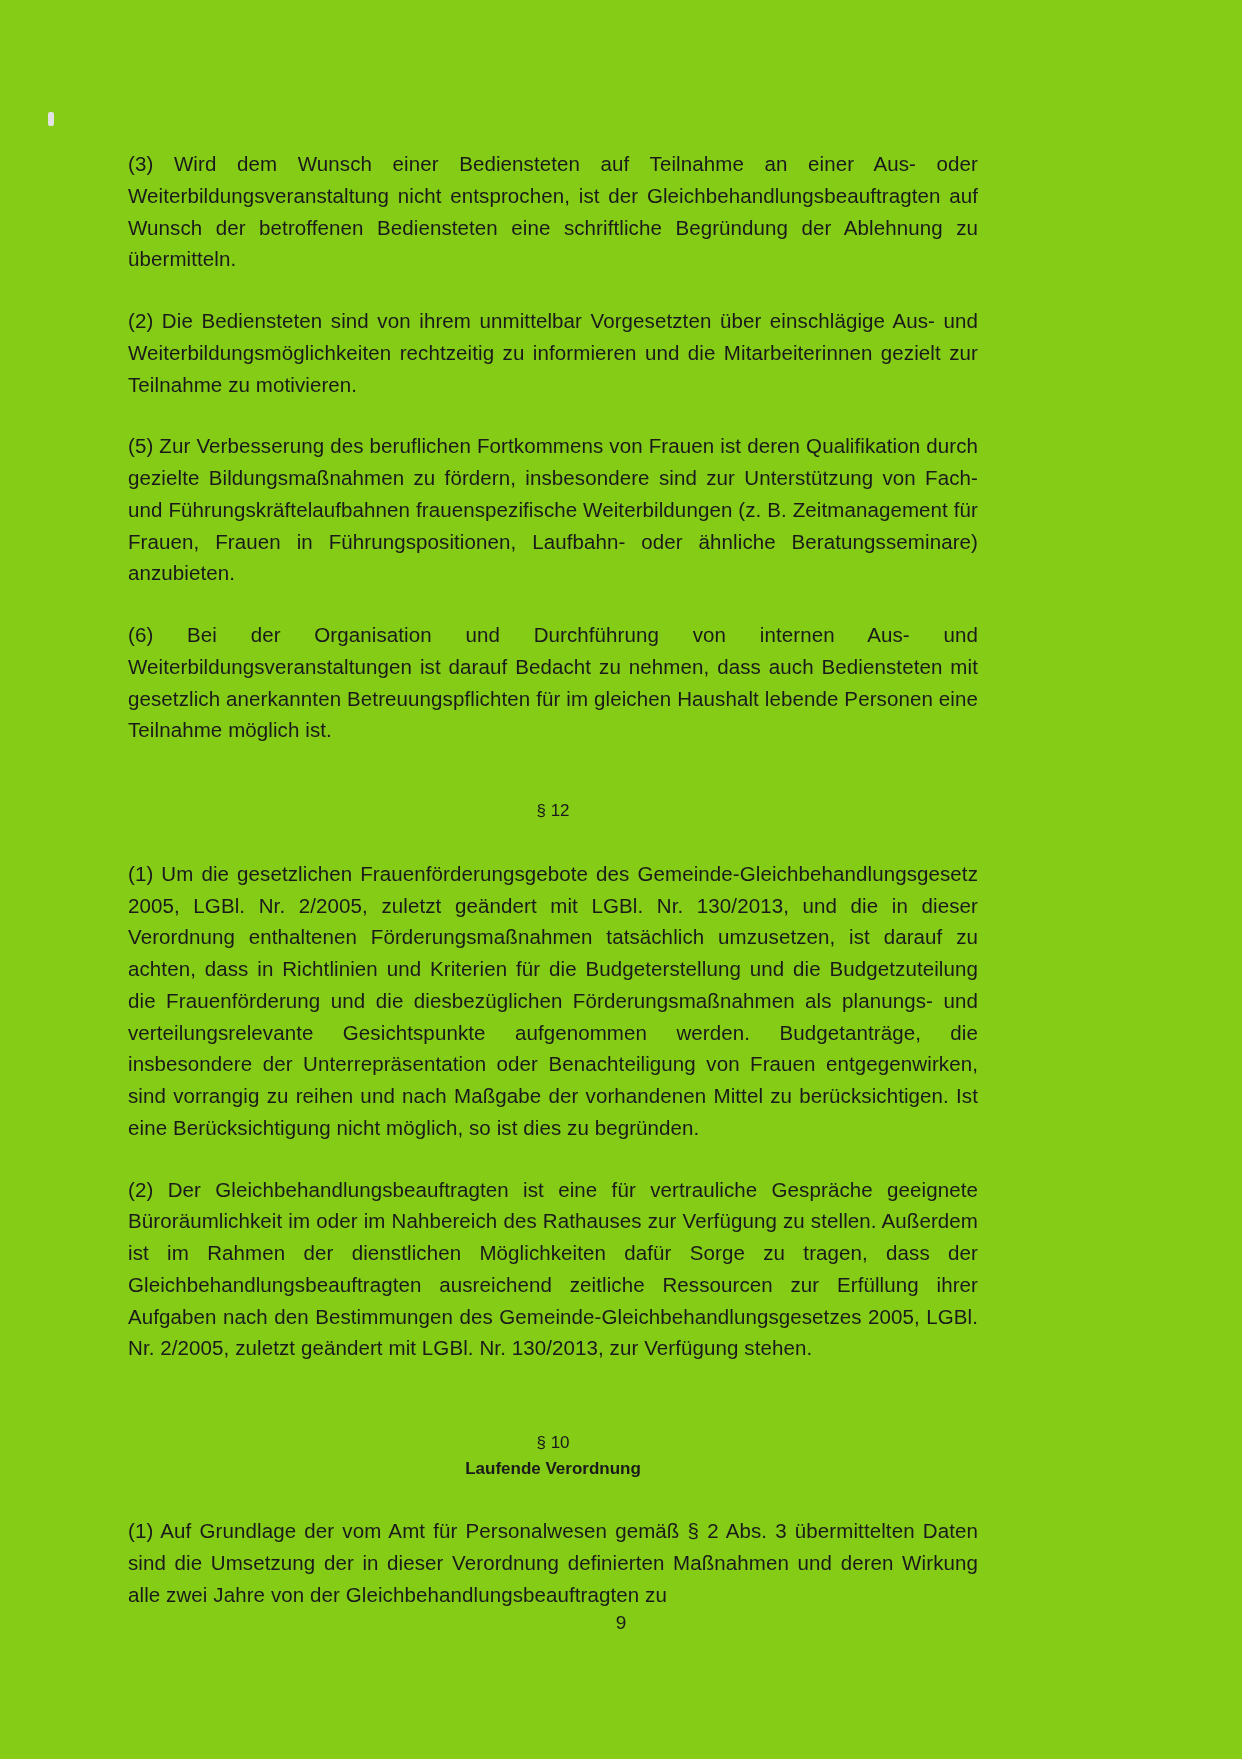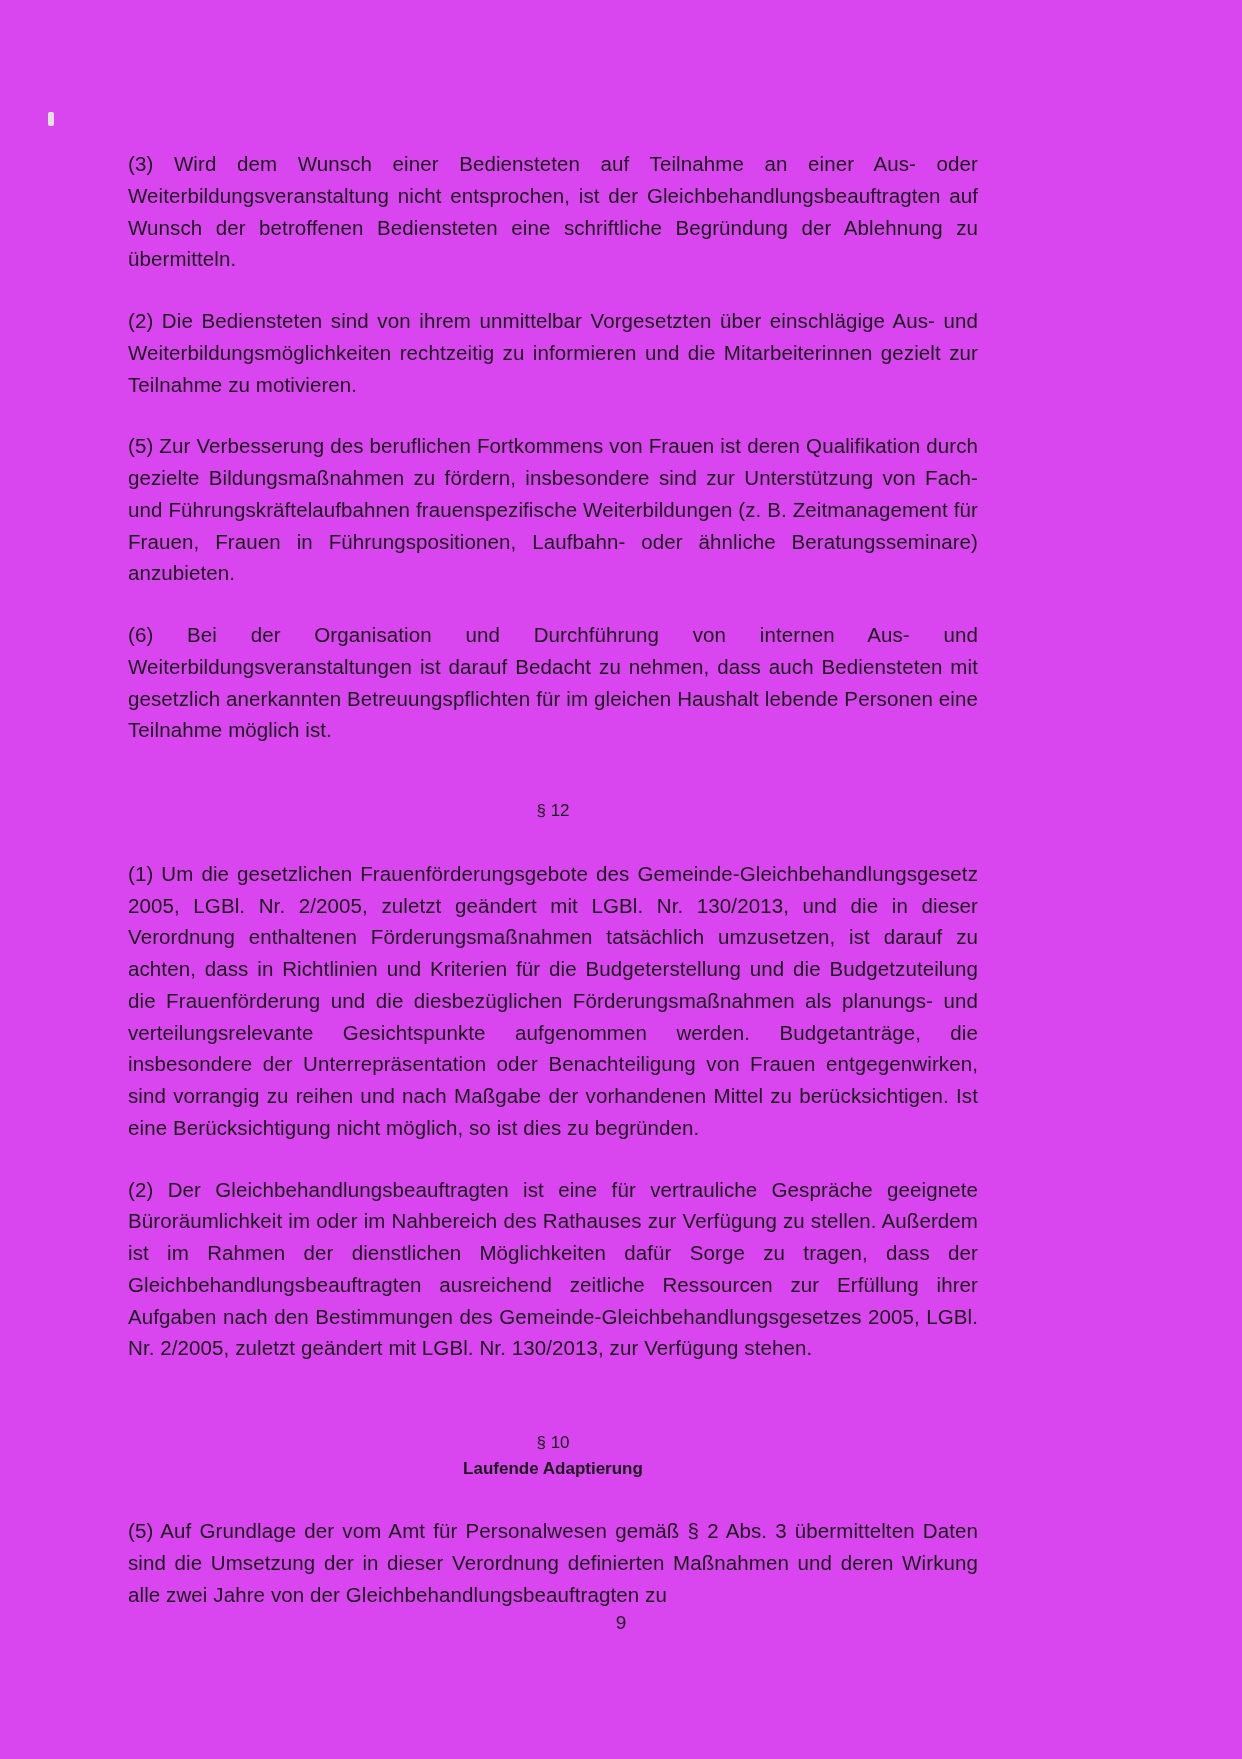--- a/index.html
+++ b/index.html
@@ -5,21 +5,21 @@
   html, body {
     margin: 0;
     padding: 0;
     background: #ffffff;
   }
   .page {
     position: relative;
     width: 1242px;
     height: 1759px;
     margin: 0 auto;
-    background: #d946ef;
+    background: #84cc16;
     font-family: "Liberation Sans", sans-serif;
     color: #1a1a1a;
     overflow: hidden;
   }
   .content {
     position: absolute;
     left: 128px;
     top: 148px;
     width: 850px;
   }
@@ -85,22 +85,22 @@
 
     <div class="heading-block">
       <div class="section-heading sign">§ 12</div>
     </div>
 
     <p class="para">(1) Um die gesetzlichen Frauenförderungsgebote des Gemeinde-Gleichbehandlungsgesetz 2005, LGBl. Nr. 2/2005, zuletzt geändert mit LGBl. Nr. 130/2013, und die in dieser Verordnung enthaltenen Förderungsmaßnahmen tatsächlich umzusetzen, ist darauf zu achten, dass in Richtlinien und Kriterien für die Budgeterstellung und die Budgetzuteilung die Frauenförderung und die diesbezüglichen Förderungsmaßnahmen als planungs- und verteilungsrelevante Gesichtspunkte aufgenommen werden. Budgetanträge, die insbesondere der Unterrepräsentation oder Benachteiligung von Frauen entgegenwirken, sind vorrangig zu reihen und nach Maßgabe der vorhandenen Mittel zu berücksichtigen. Ist eine Berücksichtigung nicht möglich, so ist dies zu begründen.</p>
     <p class="para">(2) Der Gleichbehandlungsbeauftragten ist eine für vertrauliche Gespräche geeignete Büroräumlichkeit im oder im Nahbereich des Rathauses zur Verfügung zu stellen. Außerdem ist im Rahmen der dienstlichen Möglichkeiten dafür Sorge zu tragen, dass der Gleichbehandlungsbeauftragten ausreichend zeitliche Ressourcen zur Erfüllung ihrer Aufgaben nach den Bestimmungen des Gemeinde-Gleichbehandlungsgesetzes 2005, LGBl. Nr. 2/2005, zuletzt geändert mit LGBl. Nr. 130/2013, zur Verfügung stehen.</p>
 
     <div class="heading-block second">
       <div class="section-heading sign">§ 10</div>
-      <div class="section-heading">Laufende Adaptierung</div>
+      <div class="section-heading">Laufende Verordnung</div>
     </div>
 
-    <p class="para">(5) Auf Grundlage der vom Amt für Personalwesen gemäß § 2 Abs. 3 übermittelten Daten sind die Umsetzung der in dieser Verordnung definierten Maßnahmen und deren Wirkung alle zwei Jahre von der Gleichbehandlungsbeauftragten zu</p>
+    <p class="para">(1) Auf Grundlage der vom Amt für Personalwesen gemäß § 2 Abs. 3 übermittelten Daten sind die Umsetzung der in dieser Verordnung definierten Maßnahmen und deren Wirkung alle zwei Jahre von der Gleichbehandlungsbeauftragten zu</p>
 
   </div>
 
   <div class="page-number">9</div>
 
 </div>
 
 </body></html>

